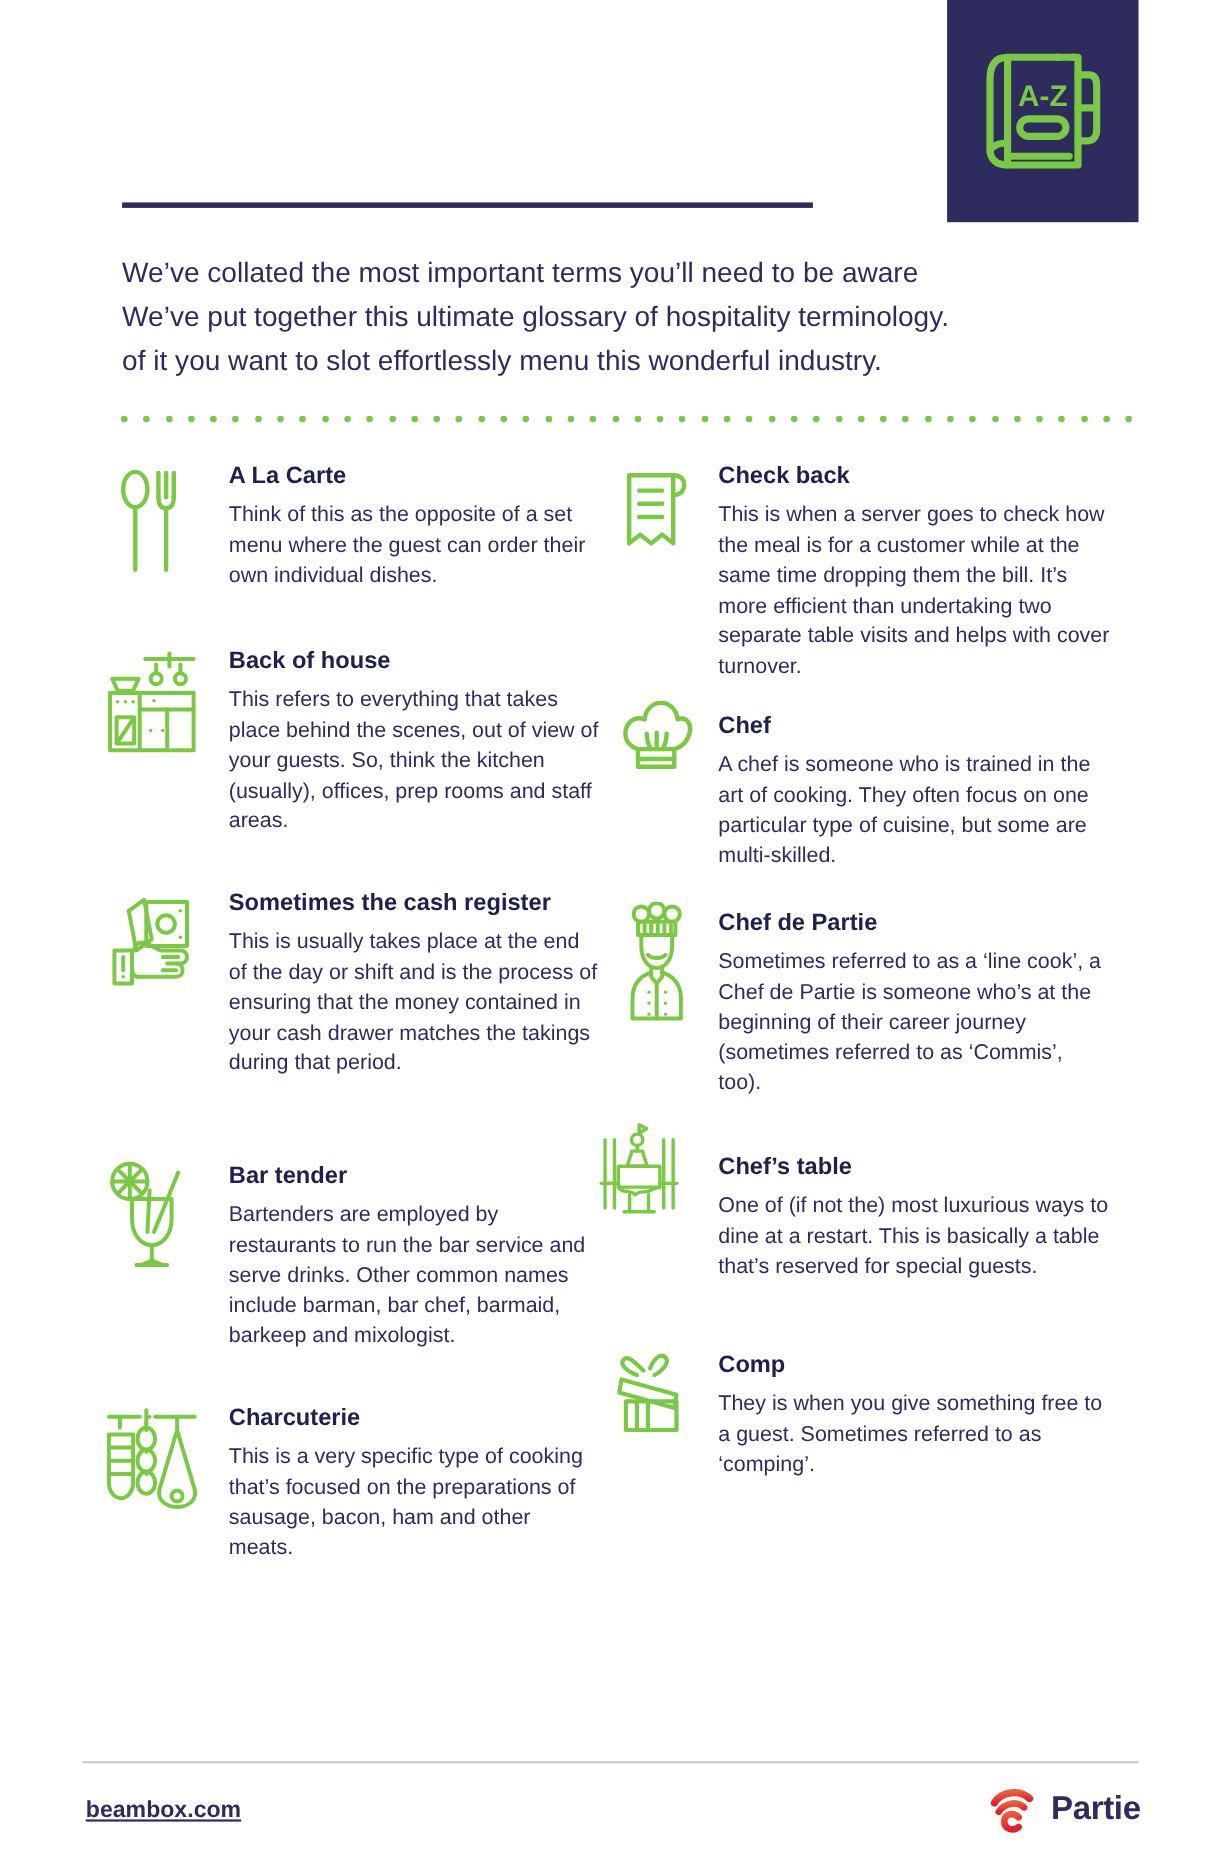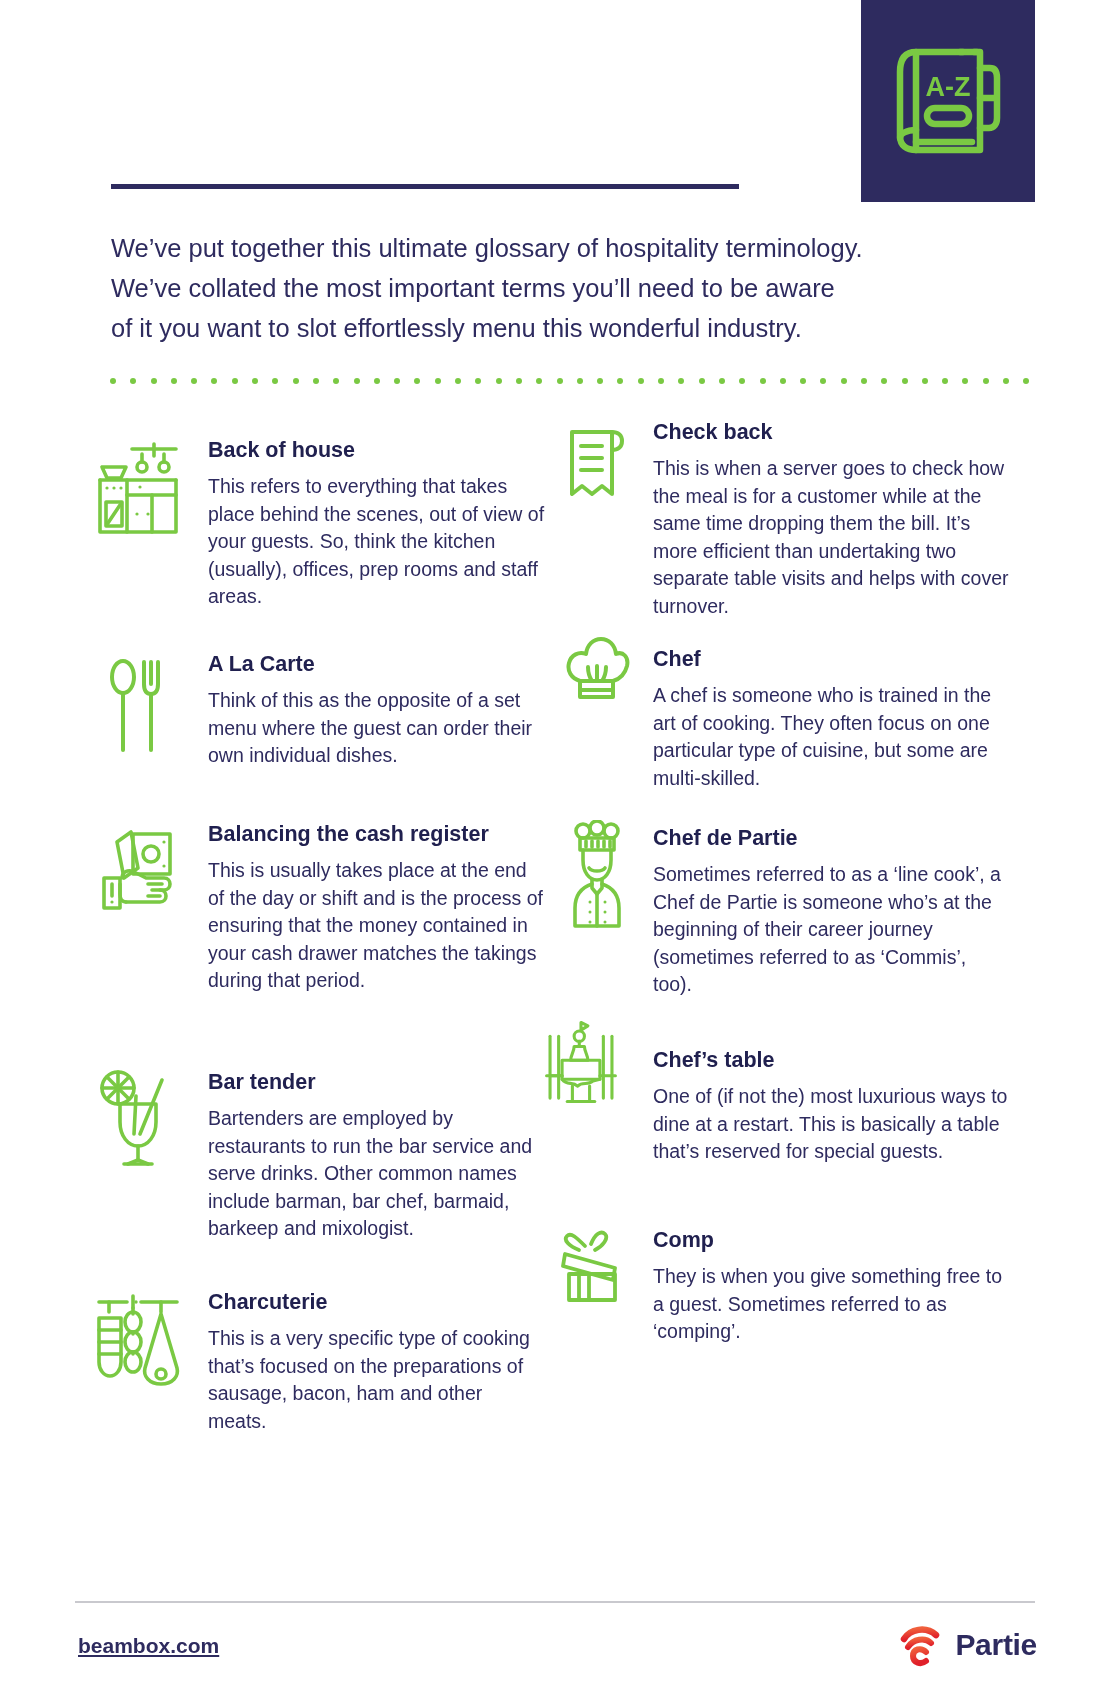--- a/index.html
+++ b/index.html
@@ -182,22 +182,22 @@
         <text x="54" y="54" font-family="'Liberation Sans',sans-serif" font-size="27" font-weight="bold" fill="#7ac943" stroke="none" text-anchor="middle">A-Z</text>
 
         <rect x="33" y="66" width="42" height="16" rx="8"></rect>
       </svg>
     </span>
   </div>
 
   <div class="title-rule"></div>
 
   <div class="intro">
+    <p>We’ve collated the most important terms you’ll need to be aware</p>
     <p>We’ve put together this ultimate glossary of hospitality terminology.</p>
-    <p>We’ve collated the most important terms you’ll need to be aware</p>
     <p>of it you want to slot effortlessly menu this wonderful industry.</p>
   </div>
 
   <div class="dot-divider" id="dot-divider">
       <i style="background: rgb(122, 201, 67);"></i>
       <i style="background: rgb(122, 201, 67);"></i>
       <i style="background: rgb(122, 201, 67);"></i>
       <i style="background: rgb(122, 201, 67);"></i>
       <i style="background: rgb(122, 201, 67);"></i>
       <i style="background: rgb(122, 201, 67);"></i>
@@ -239,60 +239,20 @@
       <i style="background: rgb(122, 201, 67);"></i>
       <i style="background: rgb(122, 201, 67);"></i>
       <i style="background: rgb(122, 201, 67);"></i>
       <i style="background: rgb(122, 201, 67);"></i>
       <i style="background: rgb(122, 201, 67);"></i>
     </div>
 
   <div class="columns">
 
     <div class="col col-left">
-
-      <div class="entry" style="min-height:200px;margin-top:18px">
-        <div class="entry-icon" style="top:4px">
-          <svg class="svg-icon" width="84" height="98" viewBox="0 0 84 98" fill="none" stroke="#7ac943" stroke-width="3.6" stroke-linecap="round" stroke-linejoin="round">
-
-            <path d="M36 9 H80"></path>
-              <path d="M58 4 V16"></path>
-
-            <path d="M46 14 V22"></path>
-              <circle cx="46" cy="27" r="5"></circle>
-            <path d="M68 14 V22"></path>
-              <circle cx="68" cy="27" r="5"></circle>
-
-            <path d="M6 27 H30 L25 38 H11 Z"></path>
-
-            <path d="M4 40 H80"></path>
-
-            <path d="M4 40 V92 H80 V40"></path>
-
-            <path d="M31 40 V92"></path>
-              <path d="M56 55 V92"></path>
-            <path d="M31 55 H80"></path>
-
-            <circle cx="11" cy="48" r="1.6" fill="#7ac943" stroke="none"></circle>
-            <circle cx="18" cy="48" r="1.6" fill="#7ac943" stroke="none"></circle>
-            <circle cx="25" cy="48" r="1.6" fill="#7ac943" stroke="none"></circle>
-            <circle cx="44" cy="47" r="1.6" fill="#7ac943" stroke="none"></circle>
-
-            <path d="M10 62 H26 V86 H10 Z"></path>
-            <path d="M12 83 L24 65"></path>
-
-            <circle cx="41" cy="74" r="1.6" fill="#7ac943" stroke="none"></circle>
-            <circle cx="52" cy="74" r="1.6" fill="#7ac943" stroke="none"></circle>
-          </svg>
-        </div>
-        <div class="entry-body">
-          <div class="entry-term">Back of house</div>
-          <div class="entry-def">This refers to everything that takes place behind the scenes, out of view of your guests. So, think the kitchen (usually), offices, prep rooms and staff areas.</div>
-        </div>
-      </div>
 
       <div class="entry" style="min-height:150px">
         <div class="entry-icon" style="top:8px">
           <svg class="svg-icon" width="62" height="96" viewBox="0 0 62 96" fill="none" stroke="#7ac943" stroke-width="4" stroke-linecap="round" stroke-linejoin="round">
 
             <ellipse cx="16" cy="19" rx="11" ry="16"></ellipse>
             <path d="M16 35 V92"></path>
 
             <path d="M37 4 V26"></path>
               <path d="M44 4 V26"></path>
@@ -300,20 +260,60 @@
             <path d="M37 26 C37 33 40 36 44 36 C48 36 51 33 51 26"></path>
             <path d="M44 36 V92"></path>
           </svg>
         </div>
         <div class="entry-body">
           <div class="entry-term">A La Carte</div>
           <div class="entry-def">Think of this as the opposite of a set menu where the guest can order their own individual dishes.</div>
         </div>
       </div>
 
+      <div class="entry" style="min-height:200px;margin-top:18px">
+        <div class="entry-icon" style="top:4px">
+          <svg class="svg-icon" width="84" height="98" viewBox="0 0 84 98" fill="none" stroke="#7ac943" stroke-width="3.6" stroke-linecap="round" stroke-linejoin="round">
+
+            <path d="M36 9 H80"></path>
+              <path d="M58 4 V16"></path>
+
+            <path d="M46 14 V22"></path>
+              <circle cx="46" cy="27" r="5"></circle>
+            <path d="M68 14 V22"></path>
+              <circle cx="68" cy="27" r="5"></circle>
+
+            <path d="M6 27 H30 L25 38 H11 Z"></path>
+
+            <path d="M4 40 H80"></path>
+
+            <path d="M4 40 V92 H80 V40"></path>
+
+            <path d="M31 40 V92"></path>
+              <path d="M56 55 V92"></path>
+            <path d="M31 55 H80"></path>
+
+            <circle cx="11" cy="48" r="1.6" fill="#7ac943" stroke="none"></circle>
+            <circle cx="18" cy="48" r="1.6" fill="#7ac943" stroke="none"></circle>
+            <circle cx="25" cy="48" r="1.6" fill="#7ac943" stroke="none"></circle>
+            <circle cx="44" cy="47" r="1.6" fill="#7ac943" stroke="none"></circle>
+
+            <path d="M10 62 H26 V86 H10 Z"></path>
+            <path d="M12 83 L24 65"></path>
+
+            <circle cx="41" cy="74" r="1.6" fill="#7ac943" stroke="none"></circle>
+            <circle cx="52" cy="74" r="1.6" fill="#7ac943" stroke="none"></circle>
+          </svg>
+        </div>
+        <div class="entry-body">
+          <div class="entry-term">Back of house</div>
+          <div class="entry-def">This refers to everything that takes place behind the scenes, out of view of your guests. So, think the kitchen (usually), offices, prep rooms and staff areas.</div>
+        </div>
+      </div>
+
       <div class="entry" style="min-height:226px;margin-top:20px">
         <div class="entry-icon" style="top:6px">
           <svg class="svg-icon" width="80" height="86" viewBox="0 0 80 86" fill="none" stroke="#7ac943" stroke-width="3.6" stroke-linecap="round" stroke-linejoin="round">
 
             <path d="M19 16 L33 6 L40 42 L26 52 Z"></path>
 
             <path d="M35 8 H72 V48 H35 Z"></path>
             <circle cx="53" cy="28" r="8"></circle>
             <circle cx="66" cy="16" r="1.6" fill="#7ac943" stroke="none"></circle>
             <circle cx="66" cy="40" r="1.6" fill="#7ac943" stroke="none"></circle>
@@ -323,21 +323,21 @@
             <path d="M28 76 C24 76 22 72 22 68 V58"></path>
             <path d="M50 58 H64"></path>
               <path d="M50 70 H62"></path>
 
             <path d="M6 52 H22 V82 H6 Z"></path>
             <path d="M14 58 V70"></path>
             <circle cx="14" cy="76" r="1.6" fill="#7ac943" stroke="none"></circle>
           </svg>
         </div>
         <div class="entry-body">
-          <div class="entry-term">Balancing the cash register</div>
+          <div class="entry-term">Sometimes the cash register</div>
           <div class="entry-def">This is usually takes place at the end of the day or shift and is the process of ensuring that the money contained in your cash drawer matches the takings during that period.</div>
         </div>
       </div>
 
       <div class="entry" style="min-height:198px;margin-top:22px">
         <div class="entry-icon" style="top:-2px">
           <svg class="svg-icon" width="76" height="106" viewBox="0 0 76 106" fill="none" stroke="#7ac943" stroke-width="3.6" stroke-linecap="round" stroke-linejoin="round">
 
             <circle cx="18" cy="22" r="16"></circle>
             <path d="M18 6 V38"></path>

